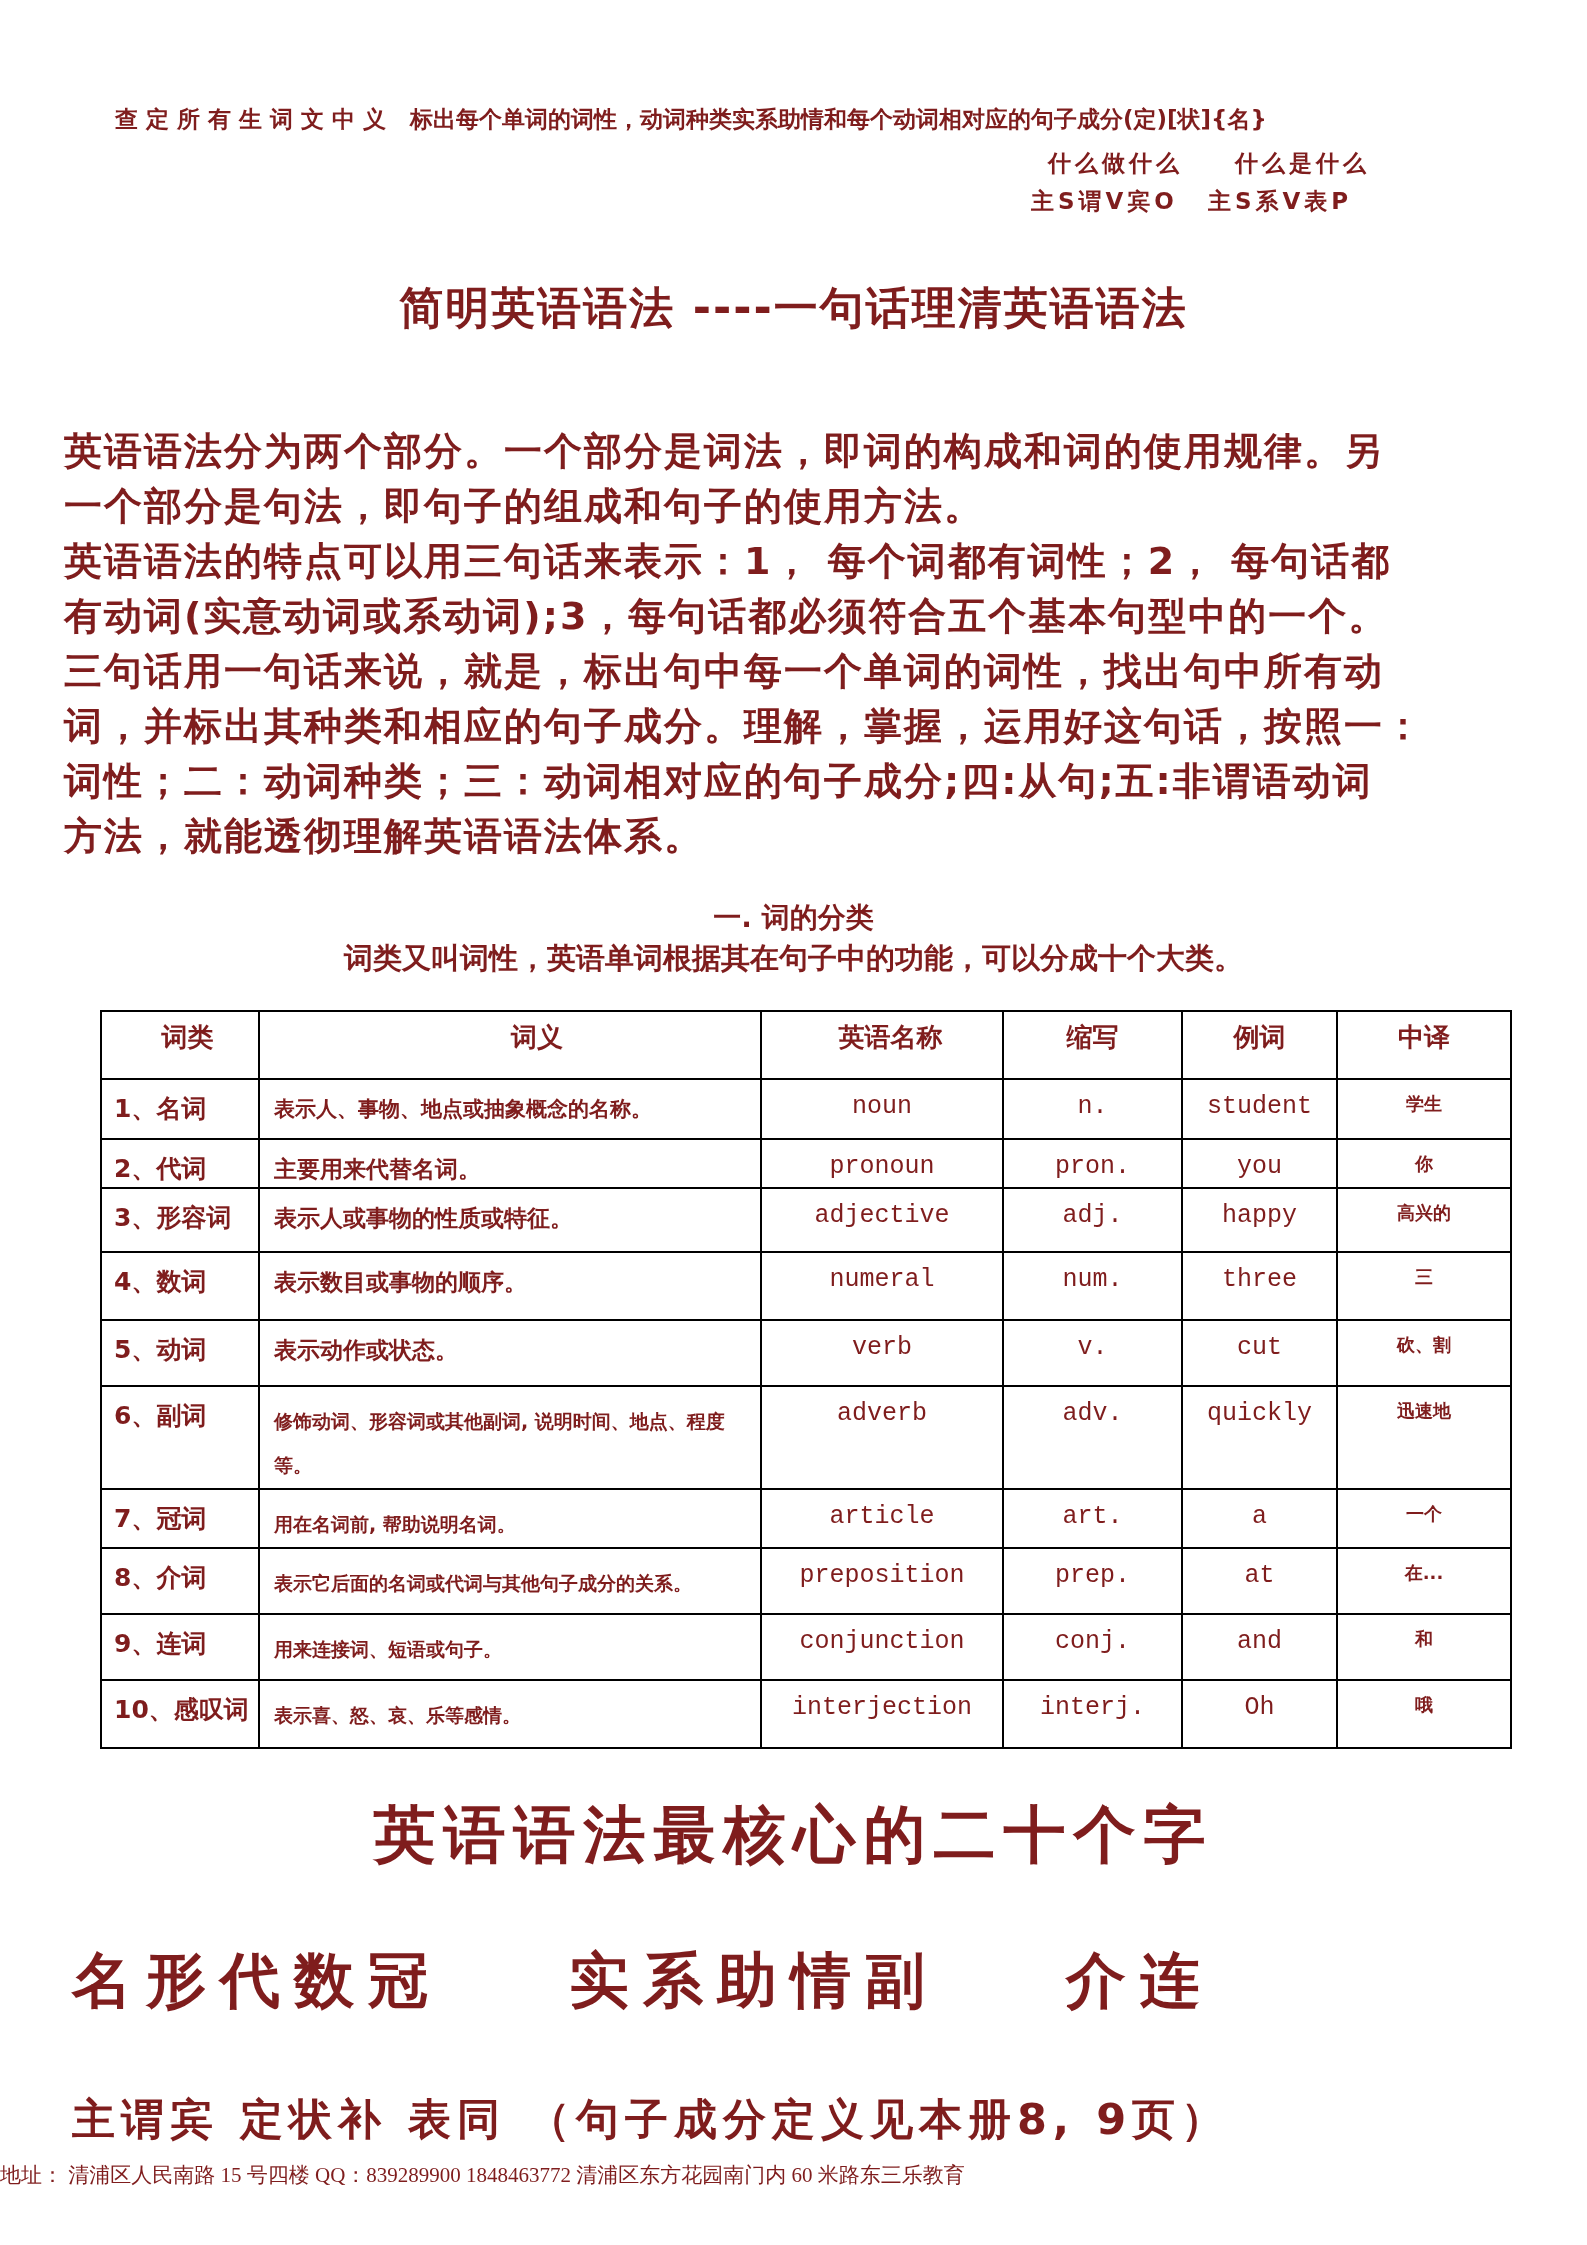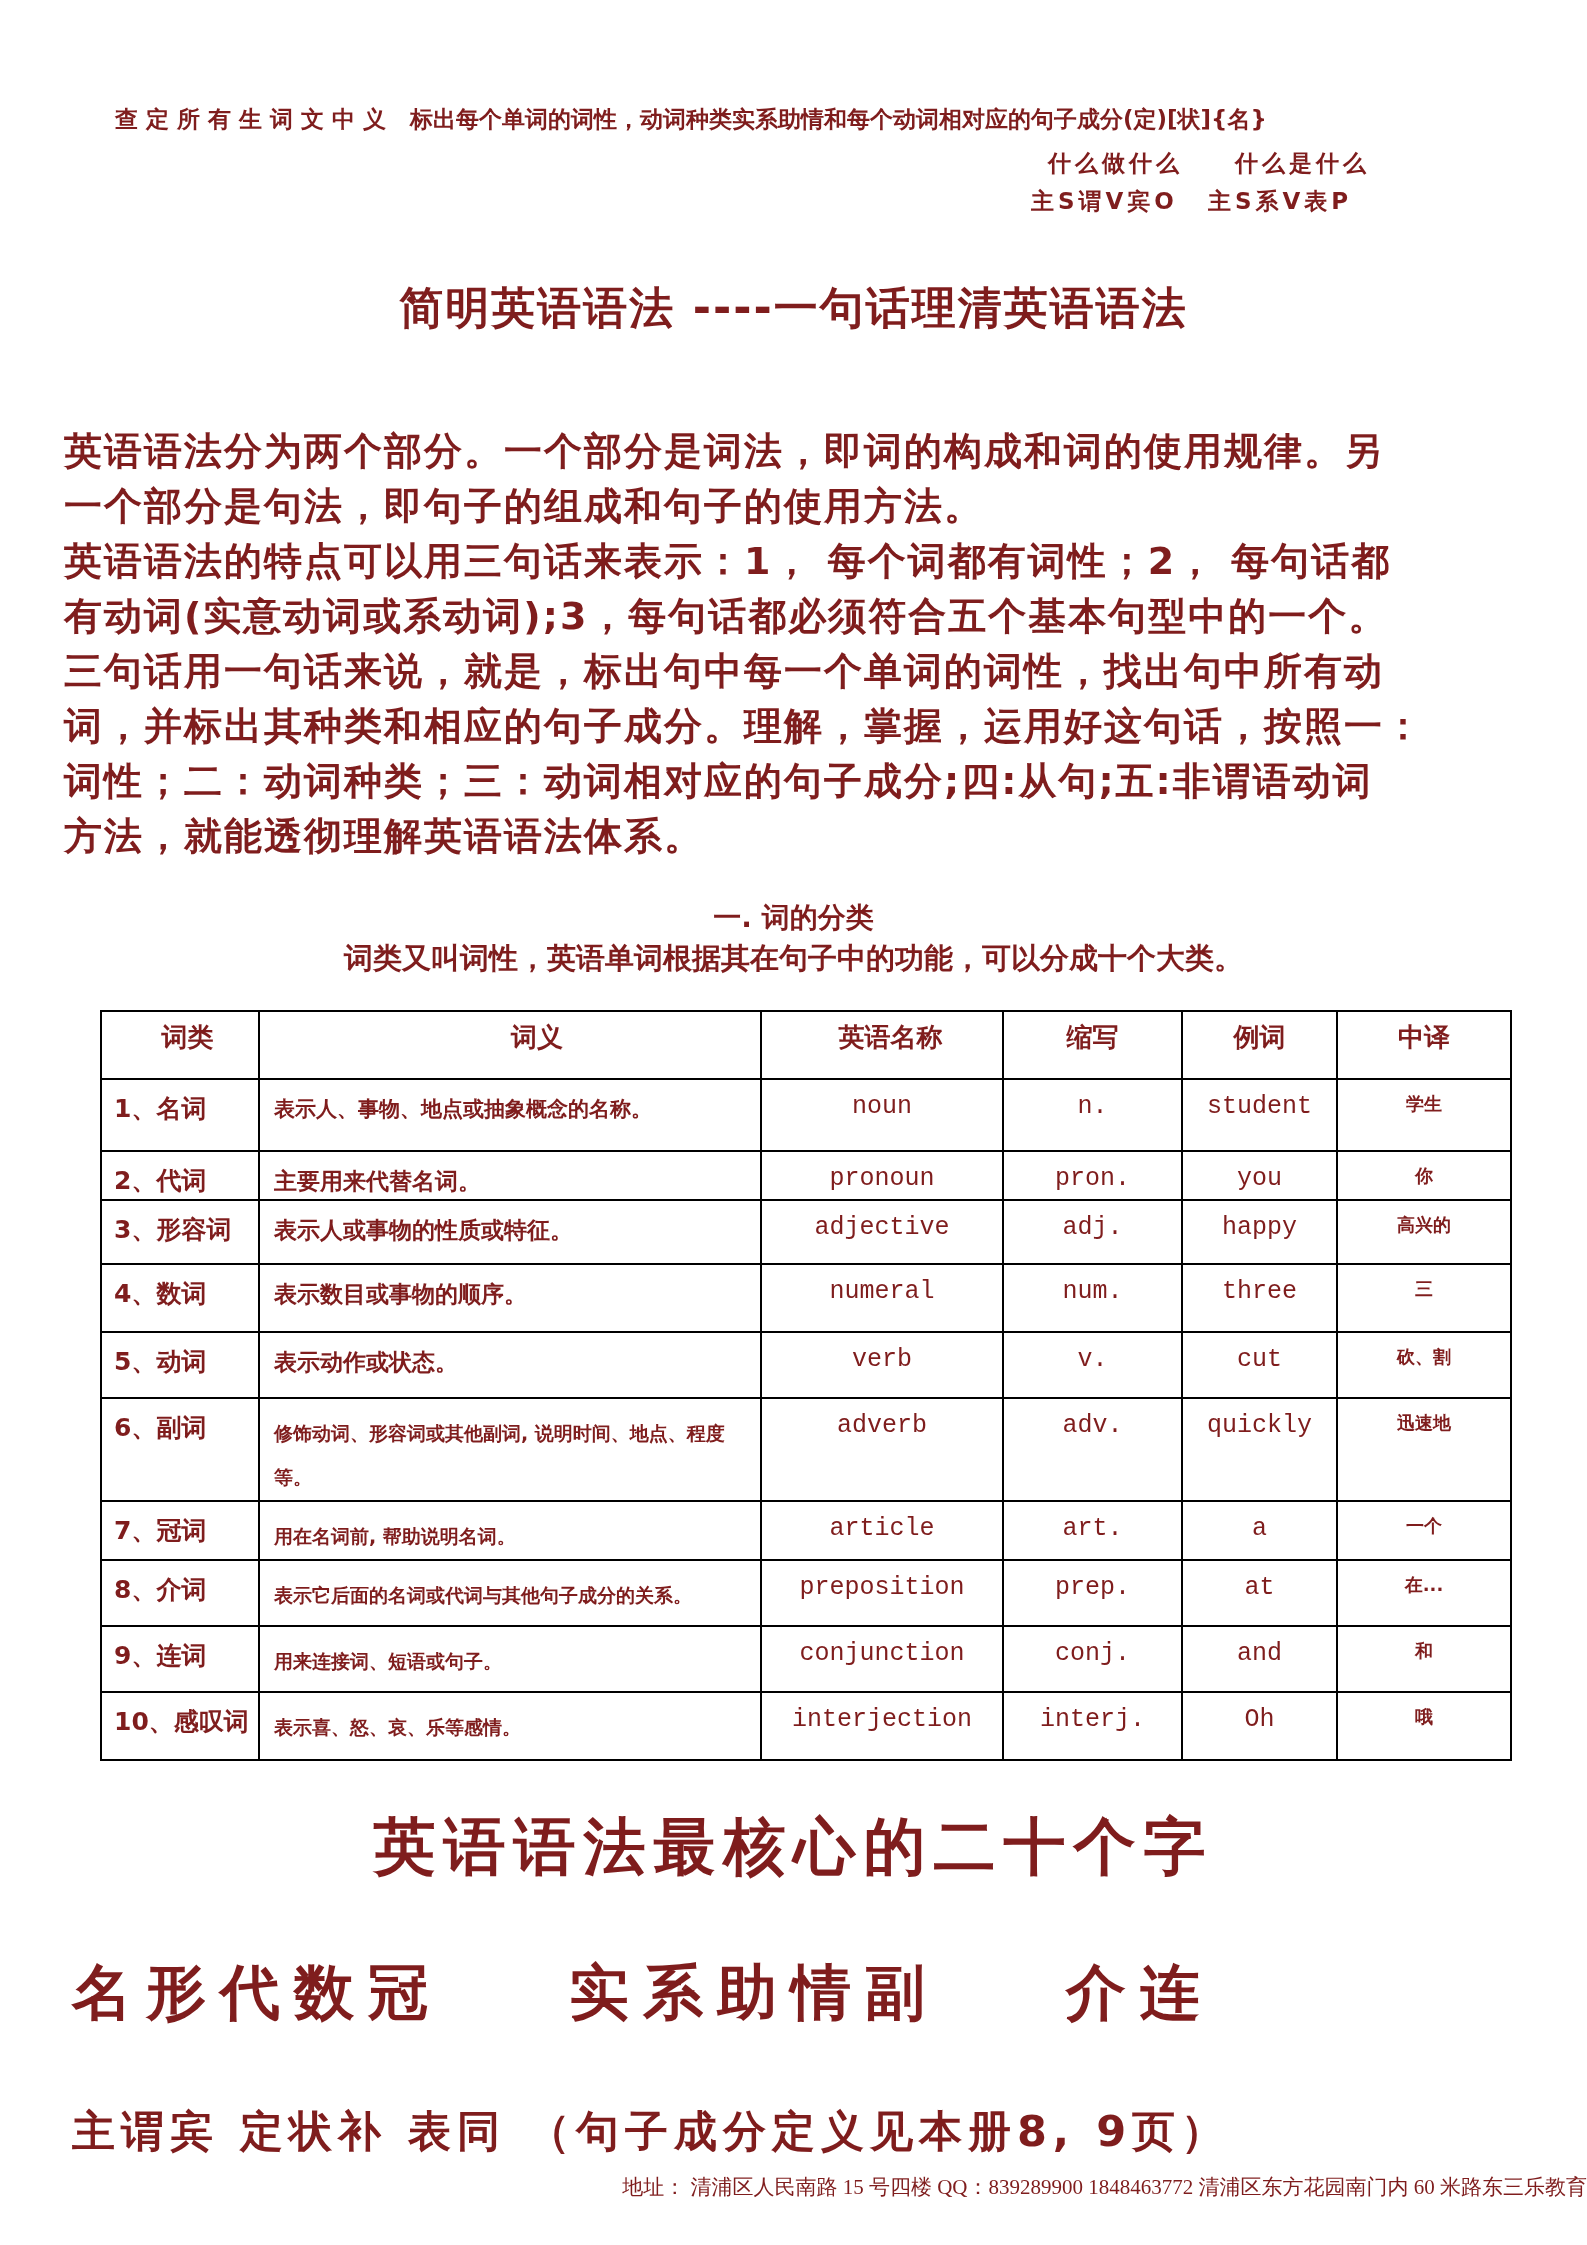--- a/index.html
+++ b/index.html
@@ -44,34 +44,34 @@
   .c-class   { text-align: left; padding-left: 12px; font-size: 25px; font-weight: bold; white-space: nowrap; }
   .c-meaning { text-align: left; padding-left: 14px; padding-right: 10px; font-size: 23px; font-weight: bold; line-height: 34px; }
   .m-row1 { font-size: 21px; }
   .m-sm   { font-size: 19px; line-height: 44px; }
   .c-english, .c-abbr, .c-example {
     font-family: "Liberation Mono", "DejaVu Sans Mono", monospace;
     font-size: 25px; text-align: center;
   }
   .c-trans { font-size: 18px; text-align: center; font-weight: bold; }
   .rh-head { height: 68px; }
-  .rh-a { height: 72px; } .rh-b { height: 46px; } .rh-c { height: 64px; }
+  .rh-a { height: 60px; } .rh-b { height: 46px; } .rh-c { height: 64px; }
   .rh-d { height: 68px; } .rh-e { height: 66px; } .rh-f { height: 84px; }
   .rh-g { height: 49px; } .rh-h { height: 66px; } .rh-i { height: 66px; }
   .rh-j { height: 68px; }
 
   
   .core-heading { margin-top: 48px; text-align: center; font-size: 62px; font-weight: bold; letter-spacing: 8px; line-height: 76px; }
   .core-groups  { margin-top: 70px; margin-left: 72px; font-size: 60px; font-weight: bold; letter-spacing: 14px; white-space: nowrap; line-height: 74px; }
   .core-groups .grp { display: inline-block; }
   .core-groups .grp + .grp { margin-left: 92px; }
   .roles { margin-top: 76px; margin-left: 72px; font-size: 43px; font-weight: bold; letter-spacing: 6px; white-space: nowrap; line-height: 52px; }
 
   
-  .footer { margin-top: 12px; text-align: right; font-size: 21px; font-family: "Liberation Serif", "DejaVu Serif", serif; }
+  .footer { margin-top: 12px; text-align: left; font-size: 21px; font-family: "Liberation Serif", "DejaVu Serif", serif; }
   .footer-line { line-height: 36px; white-space: nowrap; }
   .page-num { font-weight: bold; margin-left: 48px; }
 </style>
 </head>
 <body>
 
 <div class="page">
 
   <div class="header-notes">
     <div class="hn-line1">

